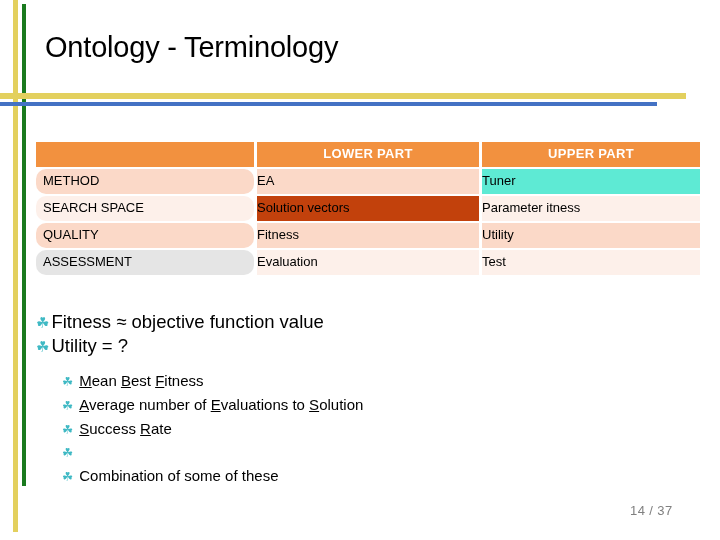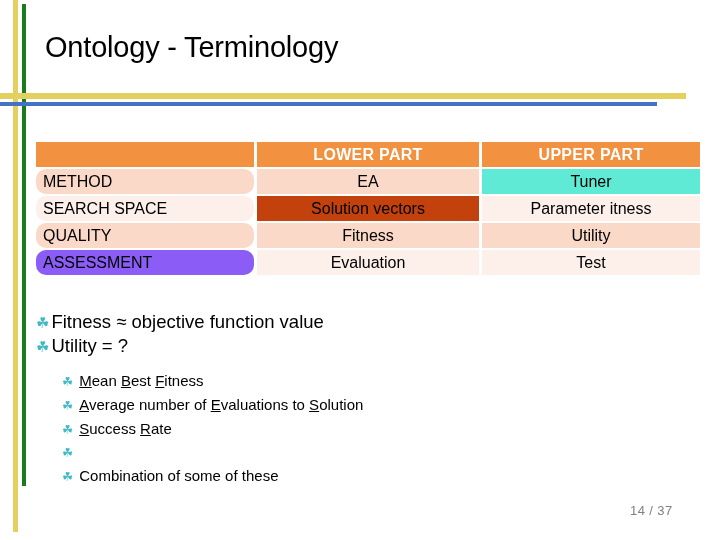--- a/index.html
+++ b/index.html
@@ -70,21 +70,21 @@
     top: 140px;
     width: 666px;
     border-collapse: separate;
     border-spacing: 3px 2px;
     table-layout: fixed;
   }
   .t-table td {
     padding: 0;
     height: 25px;
     vertical-align: middle;
-    font-size: 16px;
+    font-size: 13px;
     line-height: 1.1;
   }
   .col-label  { width: 218px; }
   .col-lower  { width: 222px; }
   .col-upper  { width: 218px; }
 
   .hdr-blank {
     background: #F2913F;
     height: 28px;
   }
@@ -99,21 +99,21 @@
   }
   .row-dark td   { background: #FBD9C8; }
   .row-light td  { background: #FDF0EA; }
 
   .cell-label {
     text-align: left;
     padding-left: 7px !important;
     border-radius: 10px;
   }
   .cell-val {
-    text-align: center;
+    text-align: left;
   }
 
   
   .bullets {
     position: absolute;
     left: 36px;
     top: 311px;
     width: 640px;
   }
   .b-l1 {
@@ -199,21 +199,21 @@
       <td class="cell-label" style="background: rgb(253, 240, 234);">SEARCH SPACE</td>
       <td class="cell-val" style="background: #c2410c;">Solution vectors</td>
       <td class="cell-val" style="background: rgb(253, 240, 234);">Parameter itness</td>
     </tr>
     <tr class="row-dark">
       <td class="cell-label" style="background: rgb(251, 217, 200);">QUALITY</td>
       <td class="cell-val" style="background: rgb(251, 217, 200);">Fitness</td>
       <td class="cell-val" style="background: rgb(251, 217, 200);">Utility</td>
     </tr>
     <tr class="row-light">
-      <td class="cell-label" style="background: #8b5cf6;">ASSESSMENT</td>
+      <td class="cell-label" style="background: #e5e5e5;">ASSESSMENT</td>
       <td class="cell-val" style="background: rgb(253, 240, 234);">Evaluation</td>
       <td class="cell-val" style="background: rgb(253, 240, 234);">Test</td>
     </tr>
   </tbody>
 </table>
 
 <div class="bullets">
   <div class="b-l1">
     <span class="glyph" style="color: rgb(63, 185, 196);">☘</span>
     <span class="txt">Fitness ≈ objective function value</span>

